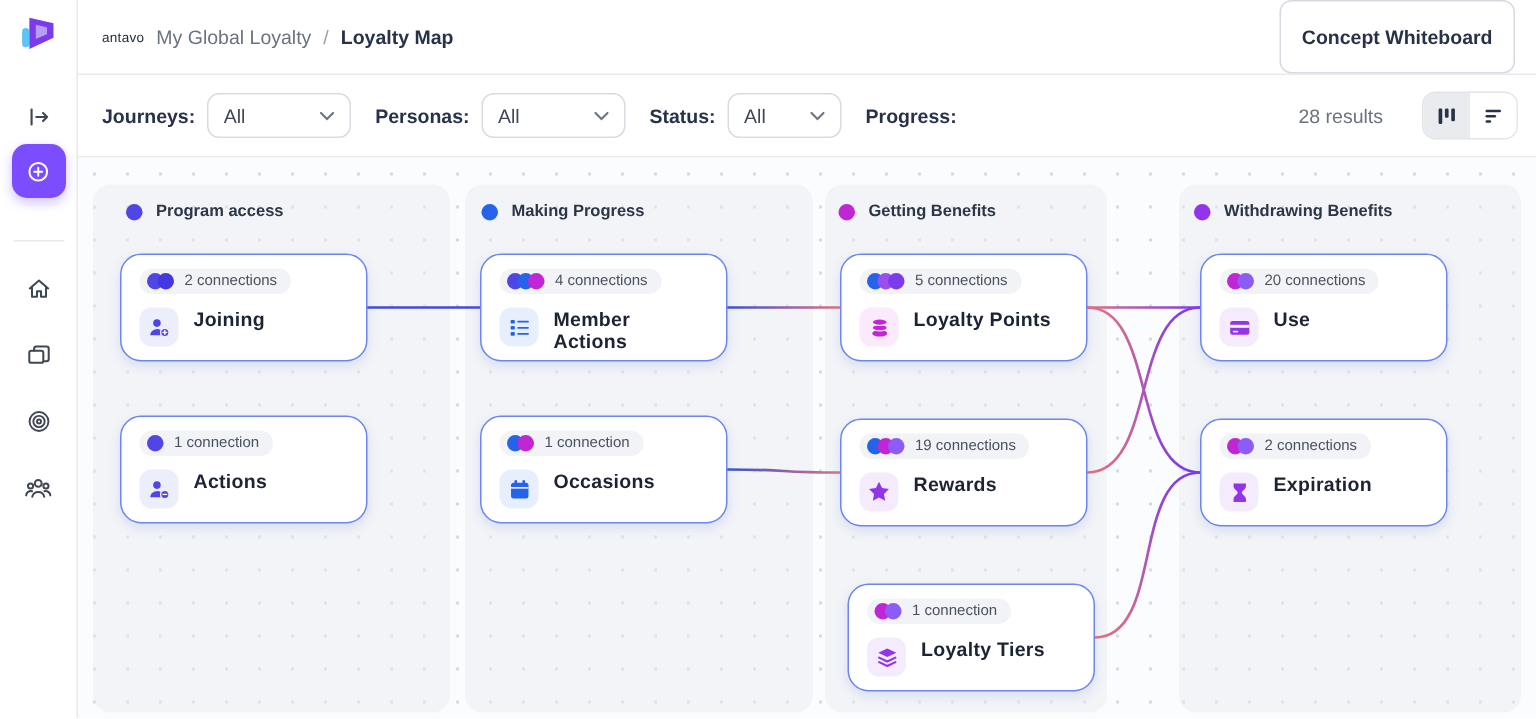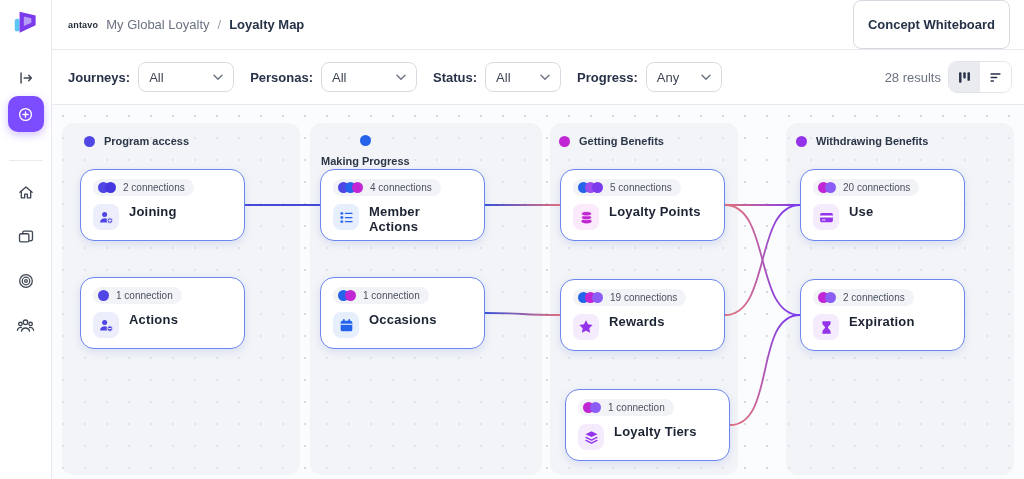--- a/index.html
+++ b/index.html
@@ -14,35 +14,35 @@
   .side-divider { width:34px; height:1px; background:#e8eaef; margin:16px 0 14px 0; }
   .side-item.active { background:#7c4dff; color:#fff; box-shadow:0 3px 8px rgba(124,77,255,.35); }
   .side-item + .side-item { margin-top:8px; }
   .side-item.plusbtn { margin-top:0; margin-bottom:12px; }
 
   
   .main { flex:1; display:flex; flex-direction:column; min-width:0; }
 
   .topbar { height:50px; background:#fff; border-bottom:1px solid #e8eaef; display:flex; align-items:center; justify-content:space-between; padding:0 14px 0 16px; flex-shrink:0; }
   .breadcrumb { display:flex; align-items:center; gap:8px; font-size:13px; color:#6b7280; }
-  .wordmark { font-size:9px; font-weight:700; color:#1f2937; letter-spacing:.2px; }
+  .wordmark { font-size:9px; font-weight:400; color:#1f2937; letter-spacing:.2px; }
   .crumb-sep { color:#9aa1ad; }
   .crumb-current { color:#273248; font-weight:700; }
   .whiteboard-btn { background:#fff; border:1px solid #d6dae0; border-radius:8px; padding:16px 14px; font-size:13px; font-weight:700; color:#273248; font-family:inherit; cursor:pointer; }
 
   .filterbar { height:55px; background:#fff; border-bottom:1px solid #e8eaef; display:flex; align-items:center; justify-content:space-between; padding:0 12px 0 16px; flex-shrink:0; }
   .filters { display:flex; align-items:center; gap:16px; }
   .filter { display:flex; align-items:center; gap:8px; }
   .filter-label { font-size:13px; font-weight:700; color:#273248; }
   .filter-select { height:30px; border:1px solid #d8dce2; border-radius:8px; background:#fff; display:flex; align-items:center; justify-content:space-between; padding:0 10px; font-size:13px; color:#3f4754; cursor:pointer; }
   .filter:nth-child(1) .filter-select { width:96px; }
   .filter:nth-child(2) .filter-select { width:96px; }
   .filter:nth-child(3) .filter-select { width:76px; }
   .filter:nth-child(4) .filter-select { width:76px; }
-  .filter-right { display:flex; align-items:center; gap:7px;justify-content:center; }
+  .filter-right { display:flex; align-items:center; gap:26px;justify-content:center; }
   .results { font-size:13px; color:#6b7280; }
   .segmented { display:flex; border:1px solid #e1e4e8; border-radius:9px; overflow:hidden; background:#fff; }
   .seg { width:31px; height:30px; display:flex; align-items:center; justify-content:center; border:none; background:#fff; color:#273248; cursor:pointer; }
   .seg.active { background:#e9ebef; }
 
   
   .canvas { position:relative; flex:1; background:#fbfcfd; background-image:radial-gradient(circle, #d6dae2 1px, transparent 1.1px); background-size:22px 22px; overflow:hidden; }
   .col-panel { position:absolute; background:rgba(233,236,242,.5); border-radius:12px; }
   #edges { position:absolute; left:0; top:0; pointer-events:none; }
   .col-header { position:absolute; display:flex; align-items:center; gap:9px; }
@@ -171,28 +171,20 @@
               <span>All</span>
               <span style="display:flex">
                 <svg viewBox="0 0 10 7" width="10" height="7" fill="none" stroke="#6b7280" stroke-width="1.4" stroke-linecap="round">
                   <path d="M1 1.3l4 4 4-4"></path>
                 </svg>
               </span>
             </div>
           </div>
           <div class="filter">
             <span class="filter-label">Progress:</span>
-            <div class="filter-select">
-              <span>Any</span>
-              <span style="display:flex">
-                <svg viewBox="0 0 10 7" width="10" height="7" fill="none" stroke="#6b7280" stroke-width="1.4" stroke-linecap="round">
-                  <path d="M1 1.3l4 4 4-4"></path>
-                </svg>
-              </span>
-            </div>
           </div>
         </div>
       <div class="filter-right">
         <span class="results">28 results</span>
         <div class="segmented" id="segmented">
             <button class="seg active">
               <span style="display:flex">
                 <svg viewBox="0 0 16 16" width="15" height="15" fill="currentColor">
                   <rect x="2.2" y="2.5" width="2.6" height="11" rx="0.9"></rect>
                   <rect x="6.7" y="2.5" width="2.6" height="6.5" rx="0.9"></rect>
@@ -254,21 +246,21 @@
           <path d="M433 208 C479 208 462 210 508 210" fill="none" stroke="url(#edge-grad-2)" stroke-width="1.8" stroke-linecap="round"></path>
           <path d="M673 100 L748 100" fill="none" stroke="url(#edge-grad-3)" stroke-width="1.8" stroke-linecap="round"></path>
           <path d="M673 100 C719 100 702 210 748 210" fill="none" stroke="url(#edge-grad-4)" stroke-width="1.8" stroke-linecap="round"></path>
           <path d="M673 210 C719 210 702 100 748 100" fill="none" stroke="url(#edge-grad-5)" stroke-width="1.8" stroke-linecap="round"></path>
           <path d="M678 320 C724 320 702 210 748 210" fill="none" stroke="url(#edge-grad-6)" stroke-width="1.8" stroke-linecap="round"></path>
         </svg>
         <div class="col-header" style="left: 32px; top: 30px;">
           <span class="col-dot" style="background:#4f46e5"></span>
           <span class="col-label">Program access</span>
         </div>
-        <div class="col-header" style="left: 269px; top: 30px; flex-direction: column;">
+        <div class="col-header" style="left: 269px; top: 30px;">
           <span class="col-dot" style="background:#2563eb"></span>
           <span class="col-label">Making Progress</span>
         </div>
         <div class="col-header" style="left: 507px; top: 30px;">
           <span class="col-dot" style="background:#c026d3"></span>
           <span class="col-label">Getting Benefits</span>
         </div>
         <div class="col-header" style="left: 744px; top: 30px;">
           <span class="col-dot" style="background:#9333ea"></span>
           <span class="col-label">Withdrawing Benefits</span>

